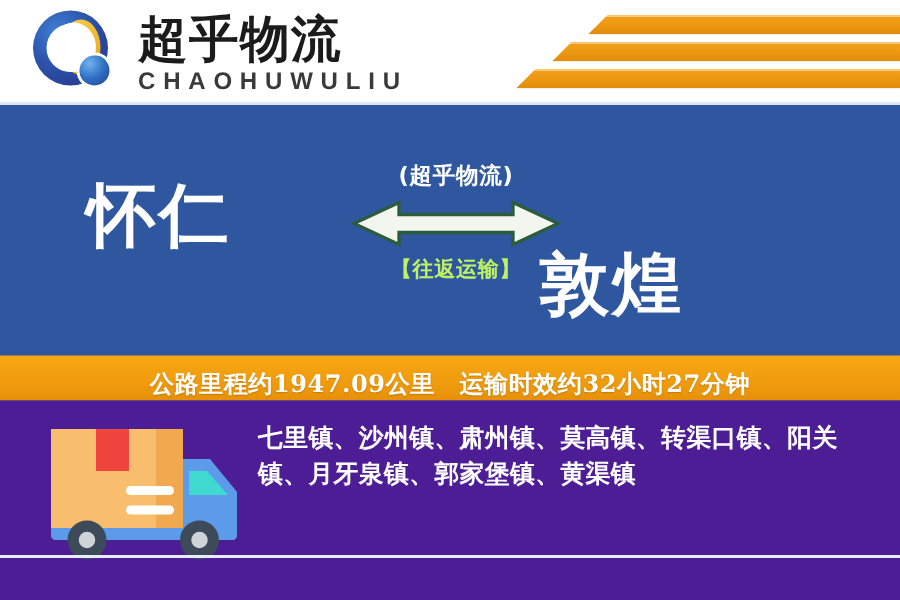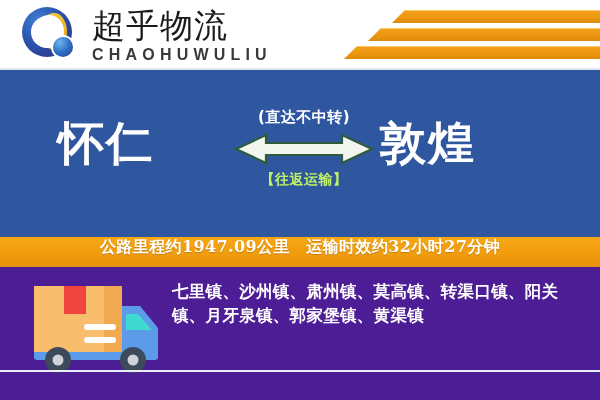--- a/index.html
+++ b/index.html
@@ -52,21 +52,21 @@
   }
   .logo-dot {
     position:absolute; left:31px; top:30px; width:20px; height:20px;
     border-radius:50%;
     background:radial-gradient(circle at 33% 27%, #6fb4ef 0%, #2f6fc4 50%, #1d3f8f 100%);
     box-shadow:0 0 0 2px #ffffff;
   }
   .brand-text { margin-left:12px; }
   .brand-cn {
     font-family:"DejaVu Sans","Liberation Sans",sans-serif;
-    font-size:33px; font-weight:normal; color:#1b1b1b;
+    font-size:33px; font-weight:bold; color:#1b1b1b;
     letter-spacing:1px; line-height:1.08;
     white-space:nowrap;
   }
   .brand-en {
     font-family:"Liberation Sans",sans-serif;
     font-size:16px; font-weight:bold; color:#3a3a3a;
     letter-spacing:5.2px; line-height:1.2;
     margin-top:2px; white-space:nowrap;
   }
 
@@ -95,21 +95,21 @@
     width:600px; height:165px;
     background:#2f57a0;
   }
   .city {
     position:absolute; top:50px;
     font-family:"DejaVu Sans","Liberation Sans",sans-serif;
     font-size:46px; font-weight:bold; color:#ffffff;
     letter-spacing:2px; line-height:1; white-space:nowrap;
   }
   .city-from { left:58px; }
-  .city-to   { left:380px; }
+  .city-to   { left:360px;margin-top:46px; }
 
   .mid {
     position:absolute; left:232px; top:38px;
     width:144px; text-align:center;
   }
   .mid-top {
     font-family:"DejaVu Sans","Liberation Sans",sans-serif;
     font-size:15px; font-weight:bold; color:#ffffff;
     letter-spacing:0.5px; white-space:nowrap;
   }
@@ -120,21 +120,21 @@
     font-family:"DejaVu Sans","Liberation Sans",sans-serif;
     font-size:14px; font-weight:bold; color:#bef264;
     letter-spacing:0.5px; margin-top:5px; white-space:nowrap;
   }
 
   
   .infobar {
     position:absolute; left:0; top:237px;
     width:600px; height:30px;
     background:linear-gradient(180deg,#f7a714 0%, #f09c0d 60%, #e6900a 100%);
-    display:flex; align-items:flex-start; justify-content:center;
+    display:flex; align-items:flex-end; justify-content:center;
   }
   .infobar-text {
     font-family:"DejaVu Serif","Liberation Serif",serif;
     font-size:16px; font-weight:bold; color:#ffffff;
     letter-spacing:0.4px; white-space:nowrap;
     text-shadow:0 1px 1px rgba(120,70,0,.35);
   }
 
   
   .towns {
@@ -185,21 +185,21 @@
     </div>
 
     <div class="header-rule"></div>
   </div>
 
   <div class="route">
 
     <div class="city city-from">怀仁</div>
 
     <div class="mid">
-      <div class="mid-top">(直达不中转)</div>
+      <div class="mid-top">(超乎物流)</div>
 
       <div class="arrow-box">
         <svg width="144" height="34" viewBox="0 0 144 34">
           <polygon points="4,17 34,3 34,11 110,11 110,3 140,17 110,31 110,23 34,23 34,31" fill="#f2f6ef" stroke="#2d5c3c" stroke-width="2.2" stroke-linejoin="miter"></polygon>
         </svg>
       </div>
 
       <div class="mid-bot">【往返运输】</div>
     </div>
 

